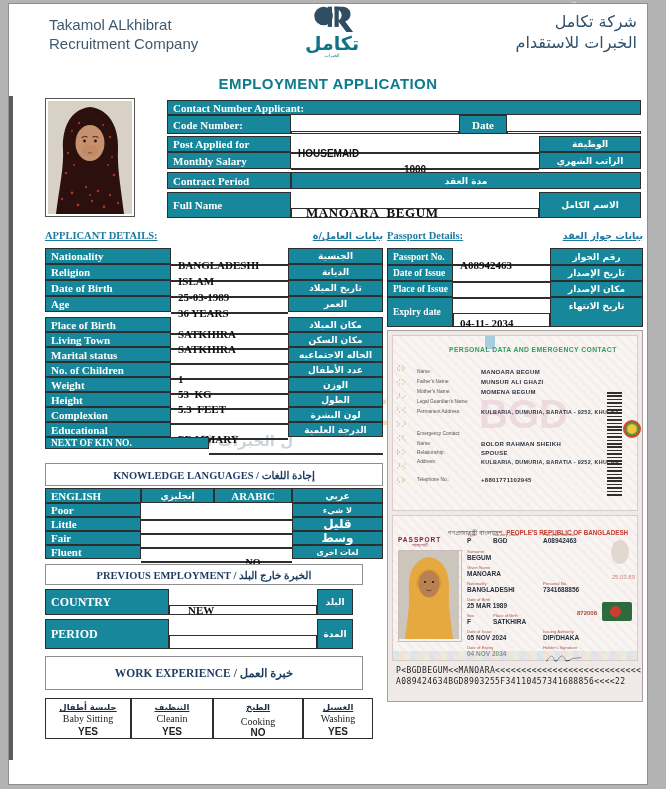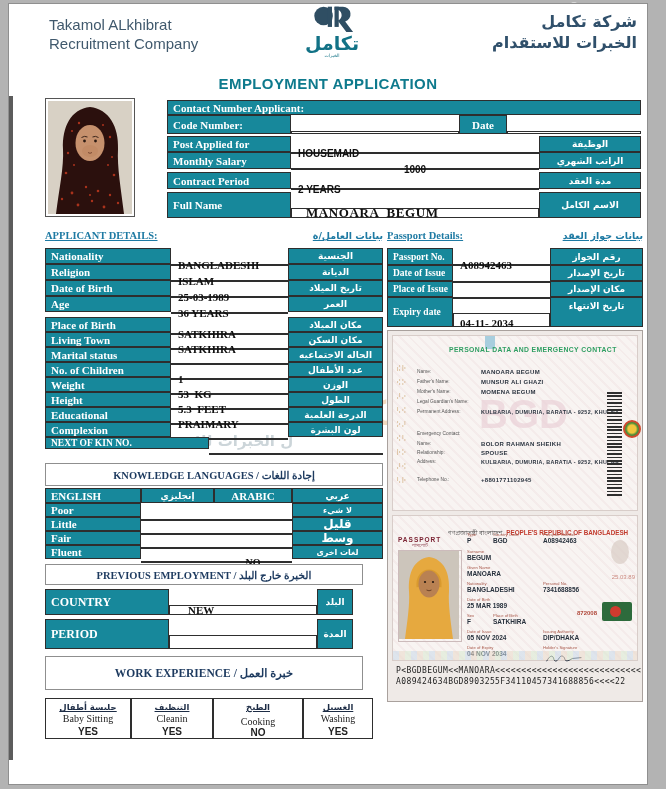--- a/index.html
+++ b/index.html
@@ -7,21 +7,21 @@
   .canvas{position:relative;width:582px;height:789px;}
   .scrollstrip{position:absolute;right:3px;top:2px;width:10px;height:783px;background:#d9d9d9;border-radius:5px;}
   .page{position:absolute;left:8px;top:3px;width:640px;height:782px;background:#ffffff;border:1px solid #8f8f8f;box-sizing:border-box;}
   .edgeline{position:absolute;left:0;top:92px;width:4px;height:664px;background:#5c5c5c;}
 
   
   .hdr-en{position:absolute;left:40px;top:11px;font-family:"Liberation Sans",sans-serif;font-size:15px;line-height:19px;color:#40596d;}
   .hdr-logo{position:absolute;left:280px;top:1px;width:86px;text-align:center;}
   .logo-ar{font-family:"DejaVu Sans",sans-serif;font-weight:bold;font-size:19px;color:#127286;line-height:20px;margin-top:-3px;}
   .logo-sub{font-family:"DejaVu Sans",sans-serif;font-size:4.5px;color:#127286;}
-  .hdr-ar{position:absolute;right:10px;top:7px;text-align:right;font-family:"DejaVu Sans",sans-serif;font-weight:bold;font-size:16px;line-height:21px;color:#30506b;}
+  .hdr-ar{position:absolute;right:10px;top:7px;text-align:right;font-family:"DejaVu Sans",sans-serif;font-weight:normal;font-size:16px;line-height:21px;color:#30506b;}
   .doc-title{position:absolute;left:0;top:71px;width:100%;text-align:center;font-family:"Liberation Sans",sans-serif;font-weight:bold;font-size:15px;letter-spacing:.4px;color:#0e7a8d;}
 
   
   .trow{display:flex;}
   .tcell{background:#17889b;border:1px solid #2e2e2e;color:#fff;display:flex;align-items:center;box-sizing:border-box;}
   .lblcell{font-weight:bold;font-size:11px;padding-left:5px;font-family:"Liberation Serif",serif;}
   .arcell{font-family:"DejaVu Sans",sans-serif;font-weight:bold;font-size:9px;justify-content:center;}
   .wcell{background:#fff;border:1px solid #2e2e2e;display:flex;align-items:center;box-sizing:border-box;margin-top:16px;}
   .val{font-weight:bold;font-size:11px;padding-left:6px;color:#111;white-space:pre;font-family:"Liberation Serif",serif;}
   .valsans{font-family:"Liberation Sans",sans-serif;font-weight:bold;font-size:10px;padding-left:6px;color:#111;white-space:pre;}
@@ -167,21 +167,20 @@
         <div class="wcell valsans" style="width:248px">HOUSEMAID</div>
         <div class="tcell arcell" style="flex:1" dir="rtl">الوظيفة</div>
       </div>
       <div class="trow" style="height:17px">
         <div class="tcell lblcell" style="width:124px">Monthly Salary</div>
         <div class="wcell valsans" style="width:248px;justify-content:center;padding-left:0">1000</div>
         <div class="tcell arcell" style="flex:1" dir="rtl">الراتب الشهري</div>
       </div>
       <div class="trow" style="height:17px;margin-top:3px">
         <div class="tcell lblcell" style="width:124px">Contract Period</div>
-        <div class="wcell valsans" style="width:248px">2 YEARS</div>
         <div class="tcell arcell" style="flex:1" dir="rtl">مدة العقد</div>
       </div>
       <div class="trow" style="height:26px;margin-top:3px">
         <div class="tcell lblcell" style="width:124px">Full Name</div>
         <div class="wcell val" style="width:248px;font-size:13px;letter-spacing:.6px;padding-left:14px">MANOARA  BEGUM</div>
         <div class="tcell arcell" style="flex:1" dir="rtl">الاسم الكامل</div>
       </div>
     </div>
 
     <div class="colhead" style="left:36px;top:226px;width:338px">
@@ -234,28 +233,28 @@
           <div class="tcell lblcell" style="width:126px">Weight</div>
           <div class="wcell val" style="width:117px">53  KG</div>
           <div class="tcell arcell" style="flex:1" dir="rtl">الوزن</div>
         </div>
       <div class="trow" style="height:15px">
           <div class="tcell lblcell" style="width:126px">Height</div>
           <div class="wcell val" style="width:117px">5.3  FEET</div>
           <div class="tcell arcell" style="flex:1" dir="rtl">الطول</div>
         </div>
       <div class="trow" style="height:15px">
+          <div class="tcell lblcell" style="width:126px">Complexion</div>
+          <div class="wcell val" style="width:117px"></div>
+          <div class="tcell arcell" style="flex:1" dir="rtl">لون البشرة</div>
+        </div>
+      <div class="trow" style="height:15px">
           <div class="tcell lblcell" style="width:126px">Educational</div>
           <div class="wcell val" style="width:117px">PRAIMARY</div>
           <div class="tcell arcell" style="flex:1" dir="rtl">الدرجة العلمية</div>
-        </div>
-      <div class="trow" style="height:15px">
-          <div class="tcell lblcell" style="width:126px">Complexion</div>
-          <div class="wcell val" style="width:117px"></div>
-          <div class="tcell arcell" style="flex:1" dir="rtl">لون البشرة</div>
         </div>
       <div class="trow" style="height:12px">
           <div class="tcell lblcell" style="width:164px;font-size:9.5px">NEXT OF KIN NO.</div>
           <div class="wcell val" style="flex:1"></div>
         </div>
     </div>
 
     <div class="colhead" style="left:378px;top:226px;width:256px">
       <span>Passport Details:</span>
       <span class="ar" dir="rtl">بيانات جواز العقد</span>

